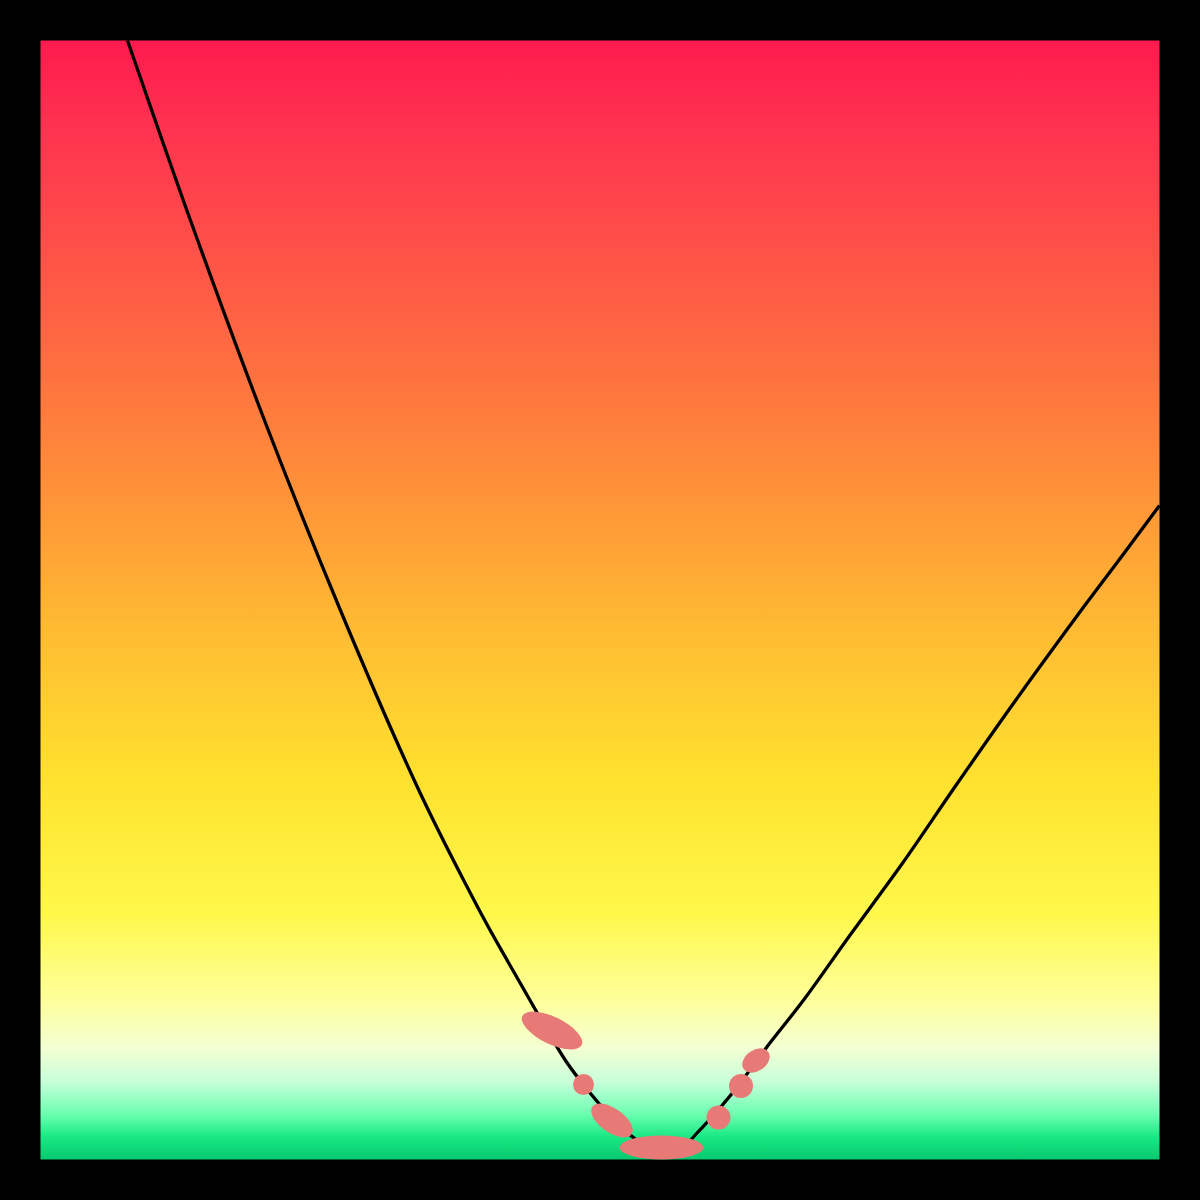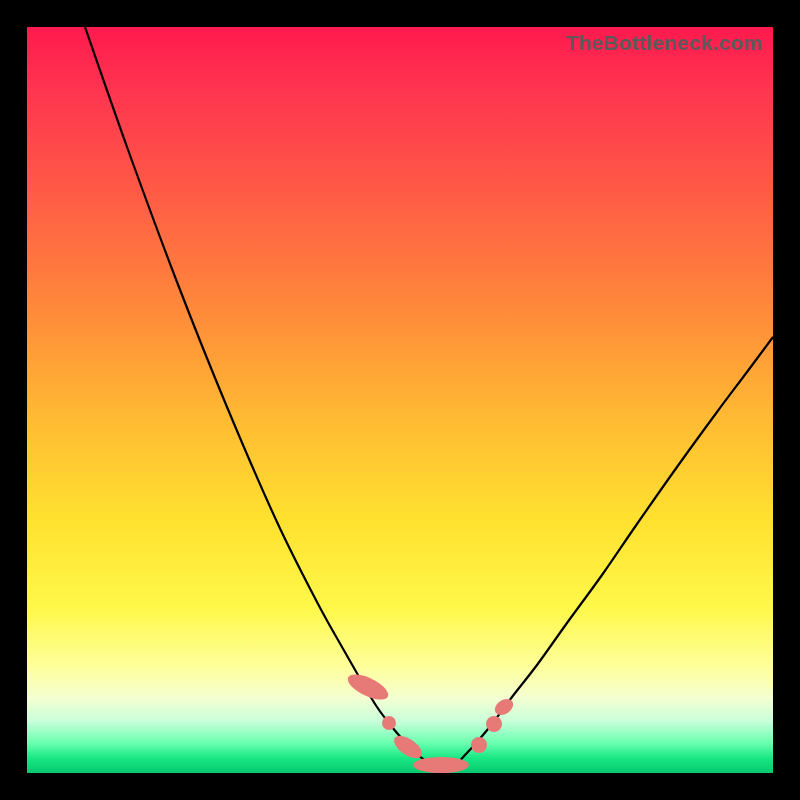--- a/index.html
+++ b/index.html
@@ -64,21 +64,20 @@
   .marker {
     fill: #e77a77;
     stroke: none;
   }
 </style>
 </head>
 <body>
 
 <div class="frame">
   <div class="plot-area">
-    <div class="watermark">TheBottleneck.com</div>
     <svg class="curves" viewBox="0 0 746 746" preserveAspectRatio="none">
       <g id="series-group">
           <path class="curve" d="M 58 0 C 65 20, 84.66666666666667 77.5, 100 120 C 115.33333333333333 162.5, 133.33333333333334 211.66666666666666, 150 255 C 166.66666666666666 298.3333333333333, 183.33333333333334 340, 200 380 C 216.66666666666666 420, 235 462.5, 250 495 C 265 527.5, 279.1666666666667 554.1666666666666, 290 575 C 300.8333333333333 595.8333333333334, 307.5 606.6666666666666, 315 620 C 322.5 633.3333333333334, 329.1666666666667 645, 335 655 C 340.8333333333333 665, 345 672.5, 350 680 C 355 687.5, 360.3333333333333 694.1666666666666, 365 700 C 369.6666666666667 705.8333333333334, 373.8333333333333 710.5, 378 715 C 382.1666666666667 719.5, 386.3333333333333 723.6666666666666, 390 727 C 393.6666666666667 730.3333333333334, 398.3333333333333 733.6666666666666, 400 735"></path>
           <path class="curve" d="M 746 310 C 741.6666666666666 315.8333333333333, 729.3333333333334 332.5, 720 345 C 710.6666666666666 357.5, 701.6666666666666 369.1666666666667, 690 385 C 678.3333333333334 400.8333333333333, 663.3333333333334 421.3333333333333, 650 440 C 636.6666666666666 458.6666666666667, 622.5 479, 610 497 C 597.5 515, 586.6666666666666 531.5, 575 548 C 563.3333333333334 564.5, 550.8333333333334 581, 540 596 C 529.1666666666666 611, 519.1666666666666 625.6666666666666, 510 638 C 500.8333333333333 650.3333333333334, 492.5 660.1666666666666, 485 670 C 477.5 679.8333333333334, 470.8333333333333 689.5, 465 697 C 459.1666666666667 704.5, 454.5 709.8333333333334, 450 715 C 445.5 720.1666666666666, 441.3333333333333 724.3333333333334, 438 728 C 434.6666666666667 731.6666666666666, 431.3333333333333 735.5, 430 737"></path>
           <path class="curve" d="M 400 735 C 401.6666666666667 735.5, 406.6666666666667 737.5, 410 738 C 413.3333333333333 738.5, 416.6666666666667 738.1666666666666, 420 738 C 423.3333333333333 737.8333333333334, 428.3333333333333 737.1666666666666, 430 737"></path>
         </g>
       <g id="markers-group">
           <ellipse cx="341" cy="660" rx="9" ry="22" transform="rotate(-64 341 660)" class="marker"></ellipse>
           <circle cx="362" cy="696" r="7" class="marker"></circle>
           <ellipse cx="381" cy="720" rx="8" ry="16" transform="rotate(-55 381 720)" class="marker"></ellipse>

